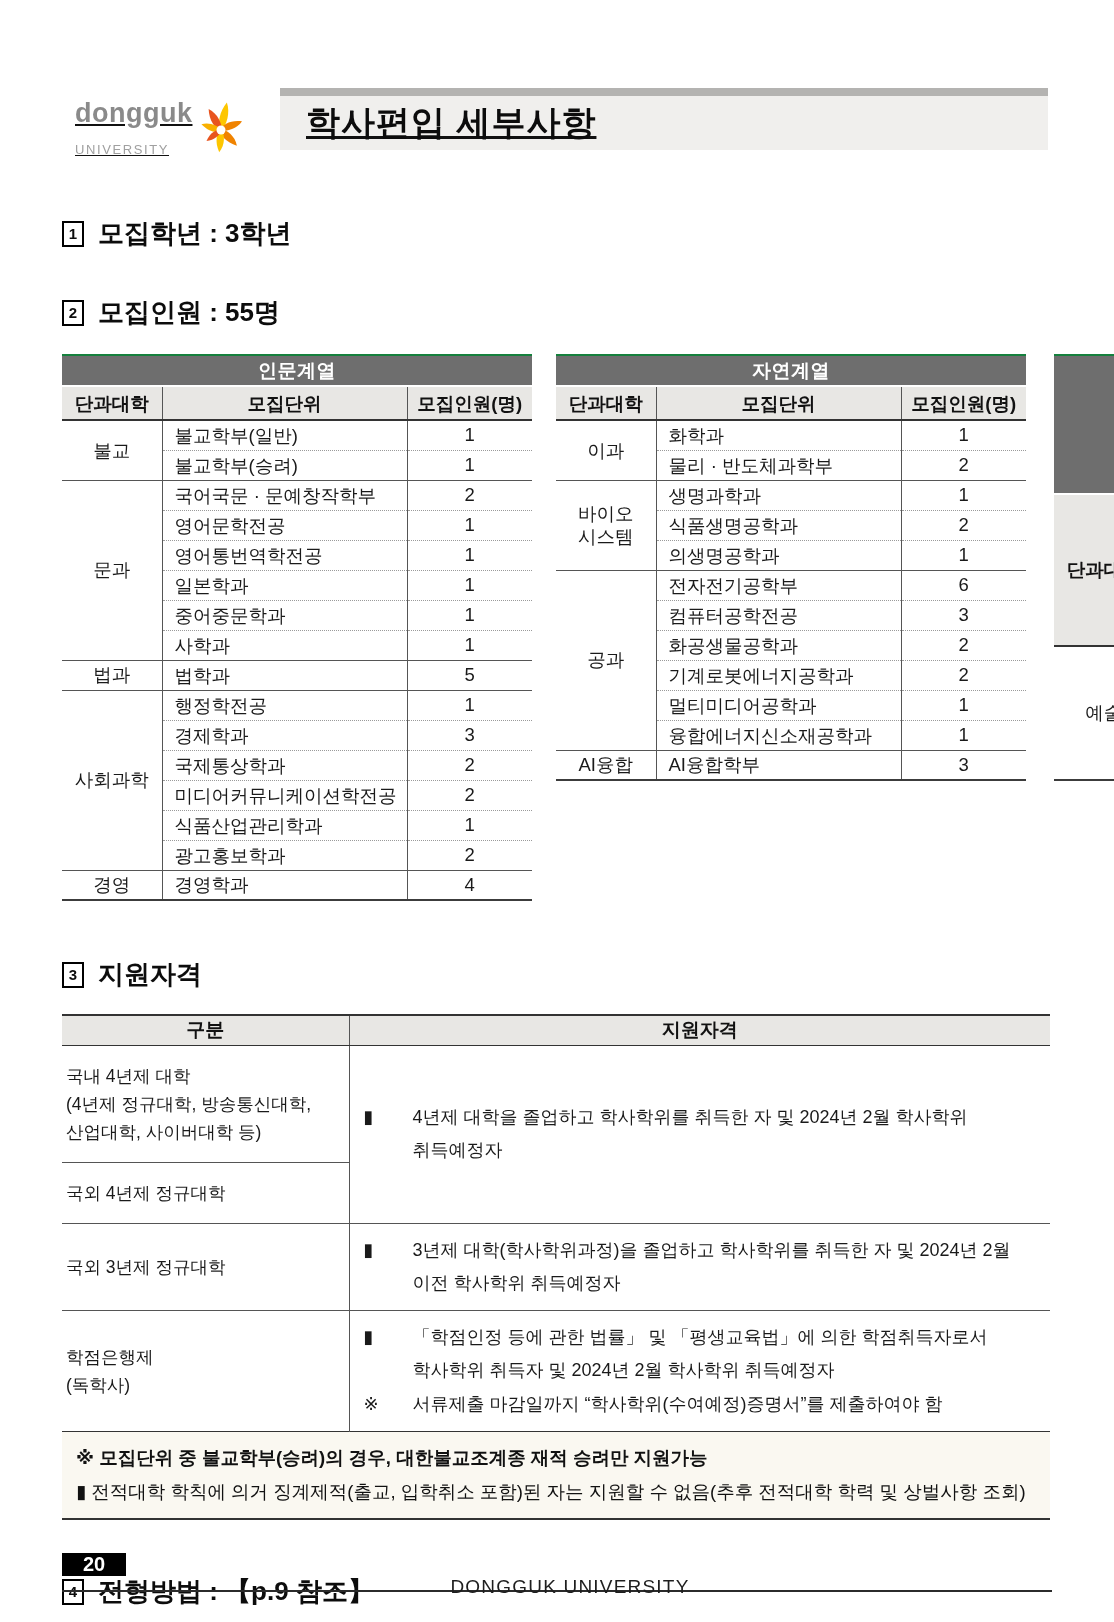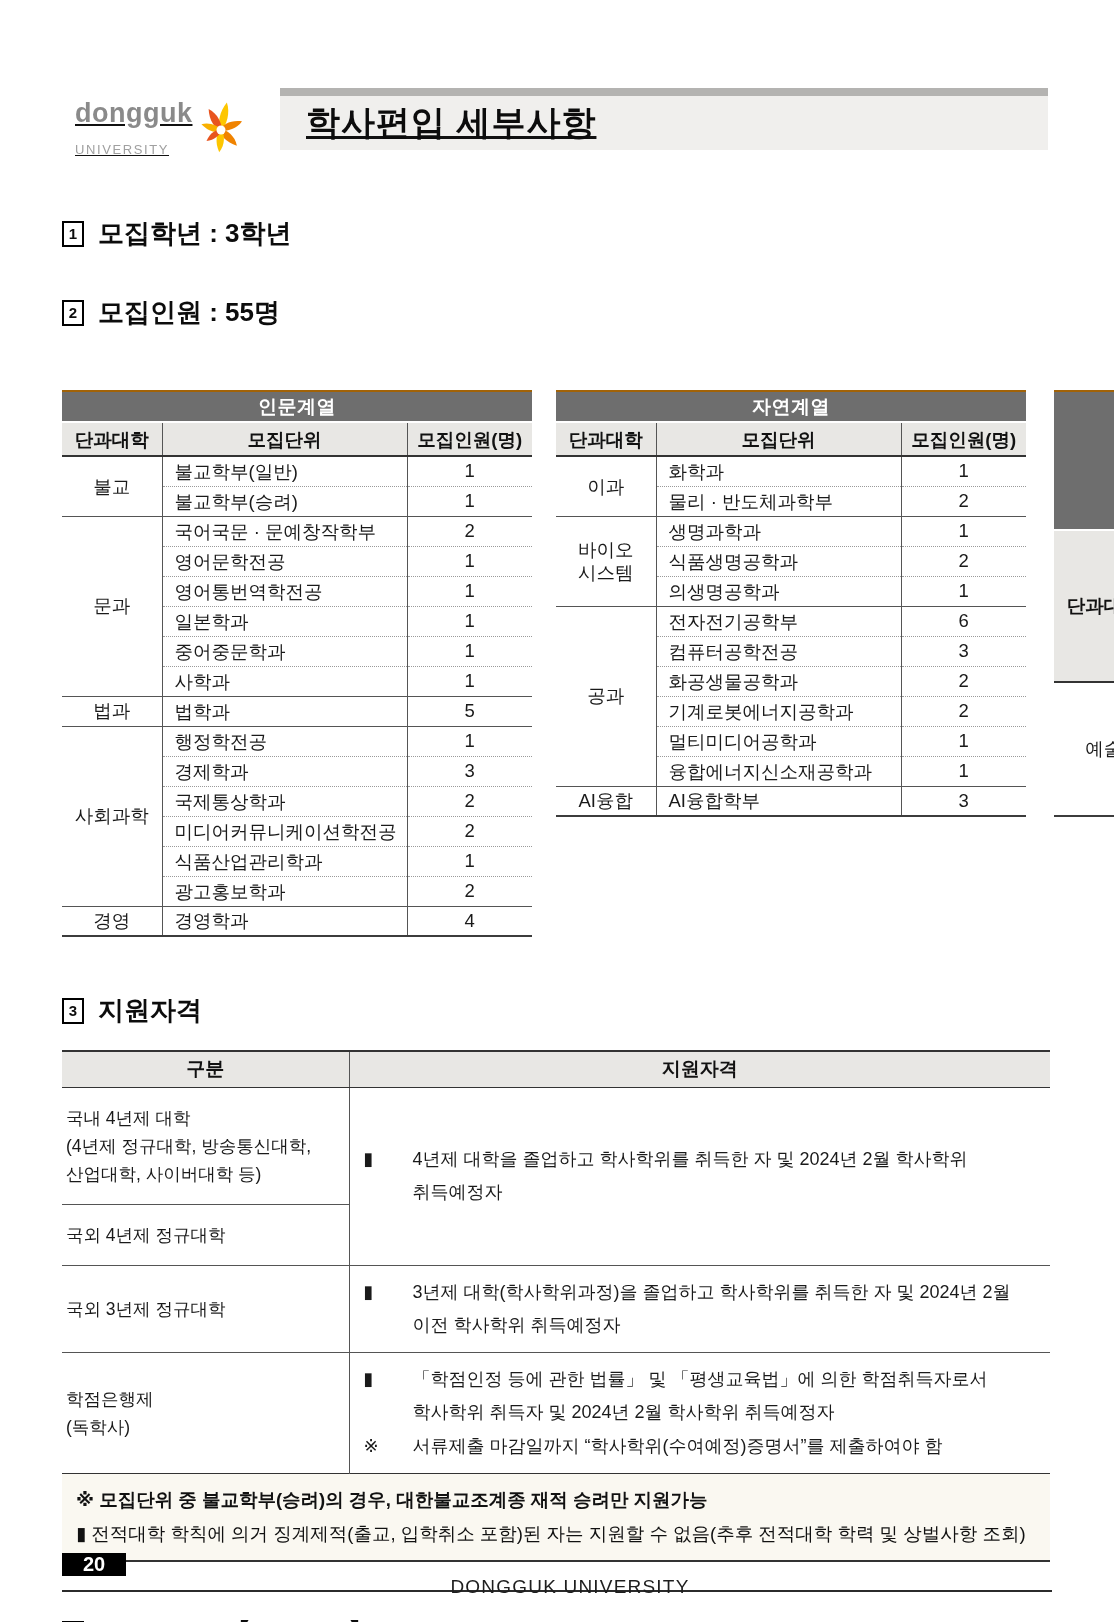--- a/index.html
+++ b/index.html
@@ -25,38 +25,38 @@
   .sec.s1 { margin-top:58px; }
   .sec.s2 { margin-top:44px; }
   .sec.s3 { margin-top:56px; }
   .sec.s4 { margin-top:54px; }
   .numbox { width:22px; height:26px; border:2px solid #000; display:inline-flex; align-items:center;
             justify-content:center; font-size:15px; font-weight:bold; margin-right:14px; flex:none; }
   
   .tables-wrap { display:flex; margin:24px 0 0 62px; gap:24px; align-items:flex-start; }
   .right-stack { display:flex; flex-direction:row; gap:28px; }
   table.adm { border-collapse:collapse; width:470px; table-layout:fixed;
-              border-top:2px solid #a16207; border-bottom:2px solid #3c3c3c;margin-top:36px; }
+              border-top:2px solid #15803d; border-bottom:2px solid #3c3c3c; }
   table.adm .w1 { width:100px; } table.adm .w2 { width:245px; } table.adm .w3 { width:125px; }
   tr.band th { background:#6e6e6e; color:#ffffff; font-weight:bold; font-size:19px; height:31px;
                border-bottom:2px solid #ffffff; letter-spacing:.5px; }
   tr.heads th { background:#e8e7e4; font-size:18.5px; font-weight:bold; height:34px;
                 border-bottom:2px solid #333; }
   tr.heads th.v { border-right:1px solid #555; }
   table.adm td { height:30px; font-size:18.5px; color:#1a1a1a; }
   td.college { text-align:center; border-right:1px solid #555; line-height:1.25; }
   td.unit { text-align:left; padding-left:12px; border-right:1px solid #555; }
   td.quota { text-align:center; }
   tr.gfirst td { border-top:1px solid #555; }
   tr.sub td { border-top:1px dotted #9a9a9a; }
   
   table.elig { border-collapse:collapse; table-layout:fixed; width:988px; margin:22px 0 0 62px;
                border-top:2px solid #333; border-bottom:2px solid #333; }
   table.elig .ew1 { width:287px; } table.elig .ew2 { width:701px; }
-  table.elig th { background:#e8e7e4; height:36px; font-size:19px; font-weight:bold;
+  table.elig th { background:#e8e7e4; height:30px; font-size:19px; font-weight:bold;
                   border-bottom:1.5px solid #333; }
   table.elig th.v { border-right:1px solid #555; }
   td.elabel { text-align:left; border-right:1px solid #555; font-size:17.5px;
               line-height:1.6; padding:16px 4px; color:#1a1a1a; }
   td.edesc { padding:10px 12px 10px 14px; font-size:18px; line-height:1.85; color:#1a1a1a; }
   tr.erow td { border-top:1px solid #555; }
   .b { display:flex; }
   .b .m { width:24px; flex:none; }
   .b .t { flex:1;margin-left:25px; }
   td.enotes { border-top:1.5px solid #333; background:#faf8f1; padding:9px 14px;

